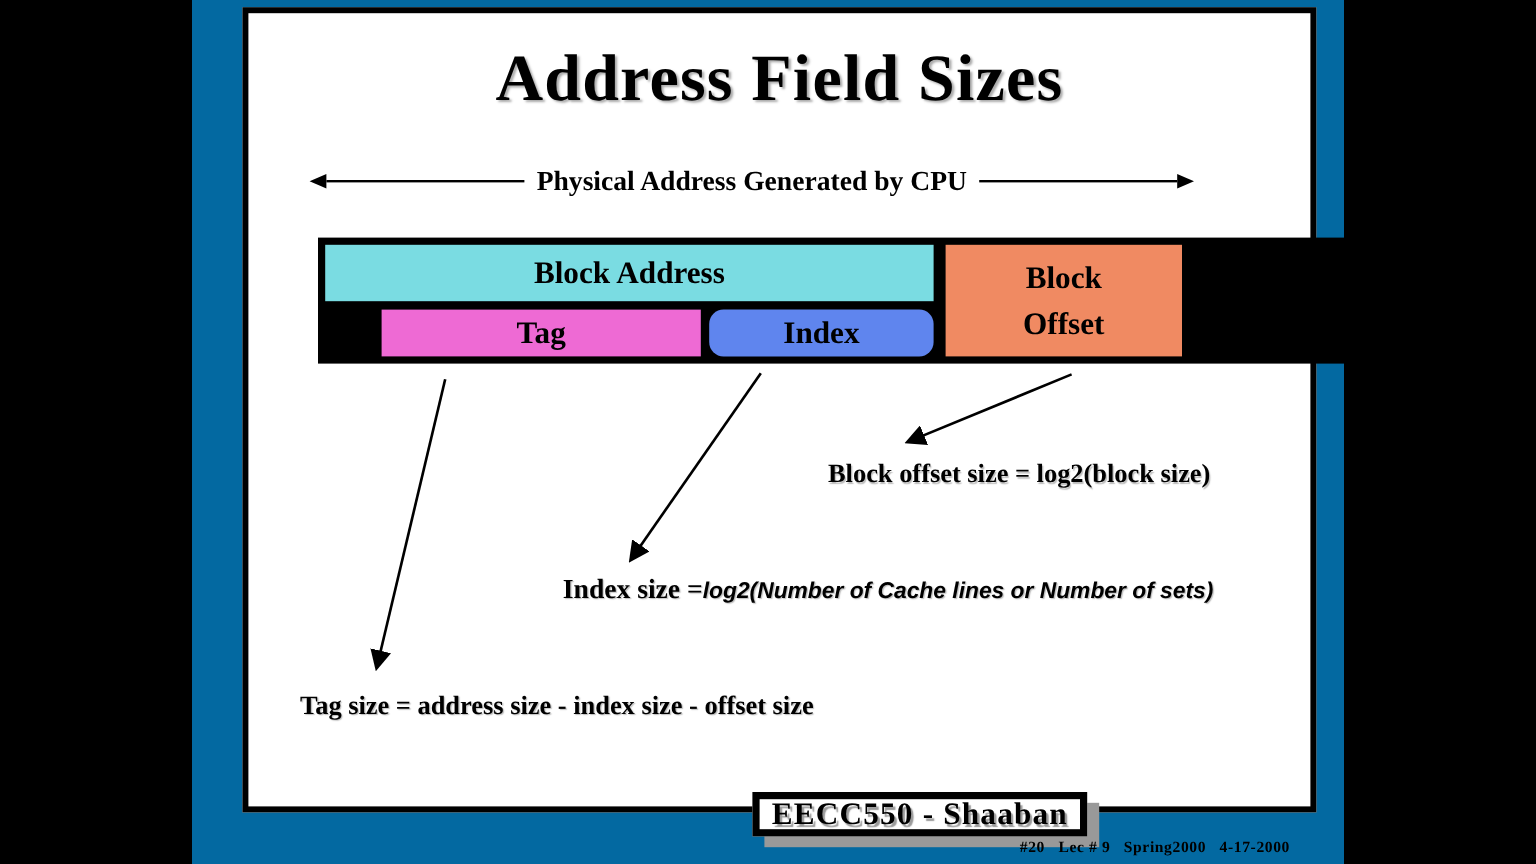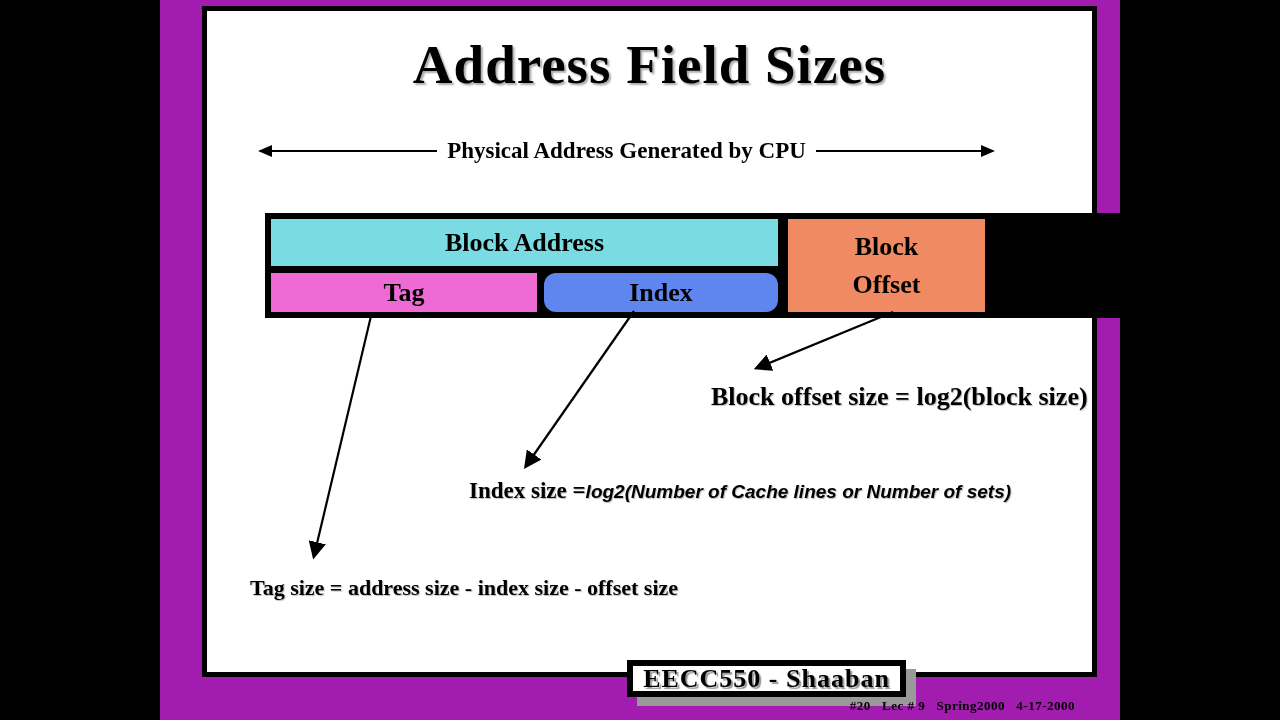--- a/index.html
+++ b/index.html
@@ -1,18 +1,18 @@
 <!DOCTYPE html>
 <html><head>
 <meta charset="utf-8">
 <style>
   * { margin:0; padding:0; box-sizing:border-box; }
   body { background:#000; font-family:"Liberation Serif", serif; }
   .frame { position:relative; width:1280px; height:720px; background:#000; overflow:hidden; }
-  .stage { position:absolute; left:160px; top:0; width:960px; height:720px; background:#a21caf; }
+  .stage { position:absolute; left:160px; top:0; width:960px; height:720px; background:#0369a1; }
 
   .slide {
     position:absolute; left:42px; top:6px; width:895px; height:671px;
     border:5px solid #000; background:#fff;
   }
 
   .title {
     position:absolute; left:0; right:0; top:22px; text-align:center;
     font-size:55px; font-weight:bold; color:#000;
     text-shadow:2px 2px 2px #aaa; letter-spacing:1px; white-space:nowrap;
@@ -29,36 +29,36 @@
   }
   .cpu-arrow .head-r {
     width:0; height:0; border-top:6px solid transparent; border-bottom:6px solid transparent;
     border-left:14px solid #000;
   }
   .cpu-arrow .label {
     padding:0 10px; font-size:23px; font-weight:bold; white-space:nowrap;
   }
 
   .diagram {
-    position:absolute; left:58px; top:202px; width:876px; height:105px;
+    position:absolute; left:58px; top:187px; width:876px; height:105px;
     background:#000; display:flex; gap:10px; padding:6px;
   }
   .d-left { width:507px; display:flex; flex-direction:column; gap:7px; }
-  .d-left-row { flex:1; display:flex; gap:7px; }
+  .d-left-row { flex:1; display:flex; gap:7px;margin-left:47px; }
   .cell { display:flex; align-items:center; justify-content:center;
           font-weight:bold; font-size:26px; color:#000; }
   .cell-ba { height:47px; }
   .cell-tag { width:266px; }
   .cell-index { flex:1;border-radius:12px; }
   .cell-bo { width:197px; }
   .cell-bo span { display:block; width:110px; text-align:center; line-height:1.45; }
 
   .formula { position:absolute; font-weight:bold; font-size:21px; white-space:nowrap;
              text-shadow:1px 1px 1px #bbb; }
-  .f-blockoffset { left:504px; top:371px; font-size:26px; }
+  .f-blockoffset { left:483px; top:371px; font-size:22px; }
   .f-index { left:236px; top:467px; }
   .f-index .serif { font-size:23px;margin-left:26px; }
   .f-index .expr { font-family:"Liberation Sans", sans-serif; font-style:italic;
                    font-size:19px; margin-left:0; }
   .f-tag { left:43px; top:564px; font-size:22px; }
 
   .pointer-arrows { position:absolute; left:0; top:0; width:1280px; height:720px;
                     pointer-events:none; z-index:10; }
 
   .badge-shadow { position:absolute; left:477px; top:669px; width:279px; height:37px; z-index:19; }

